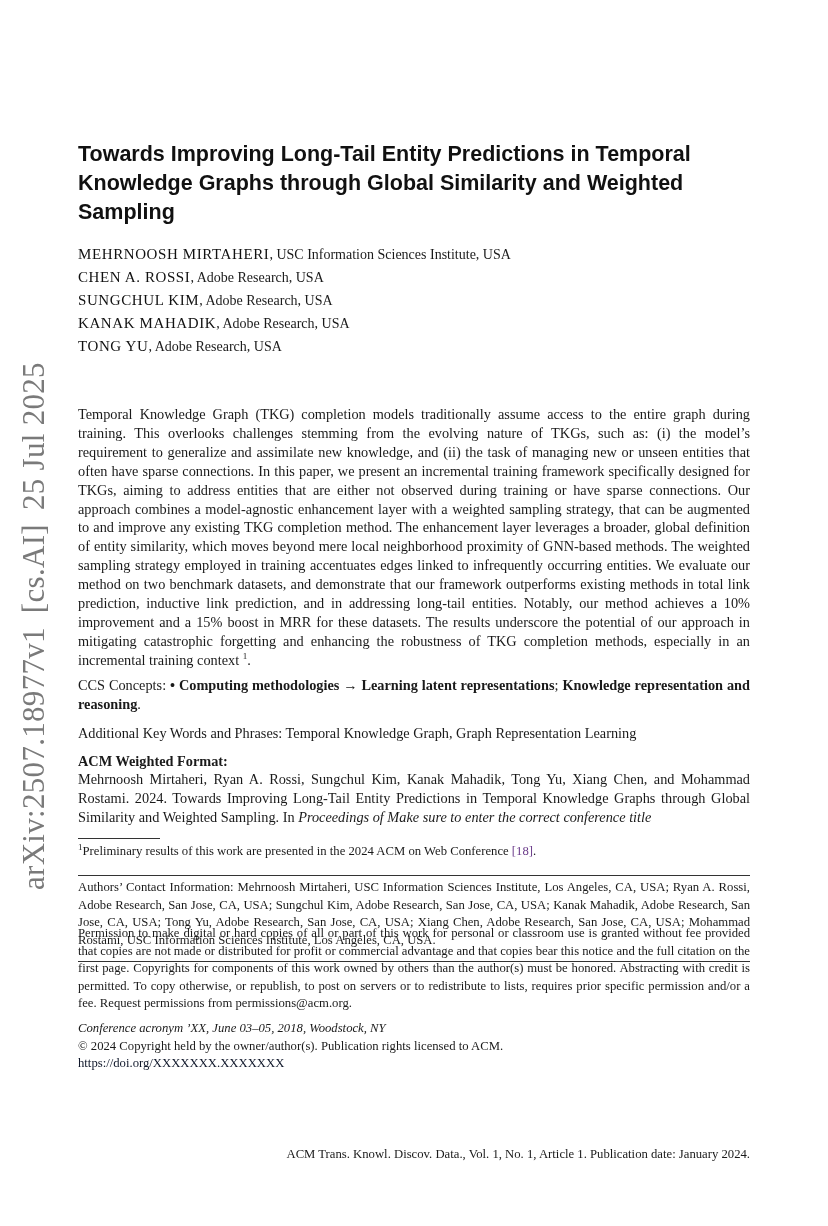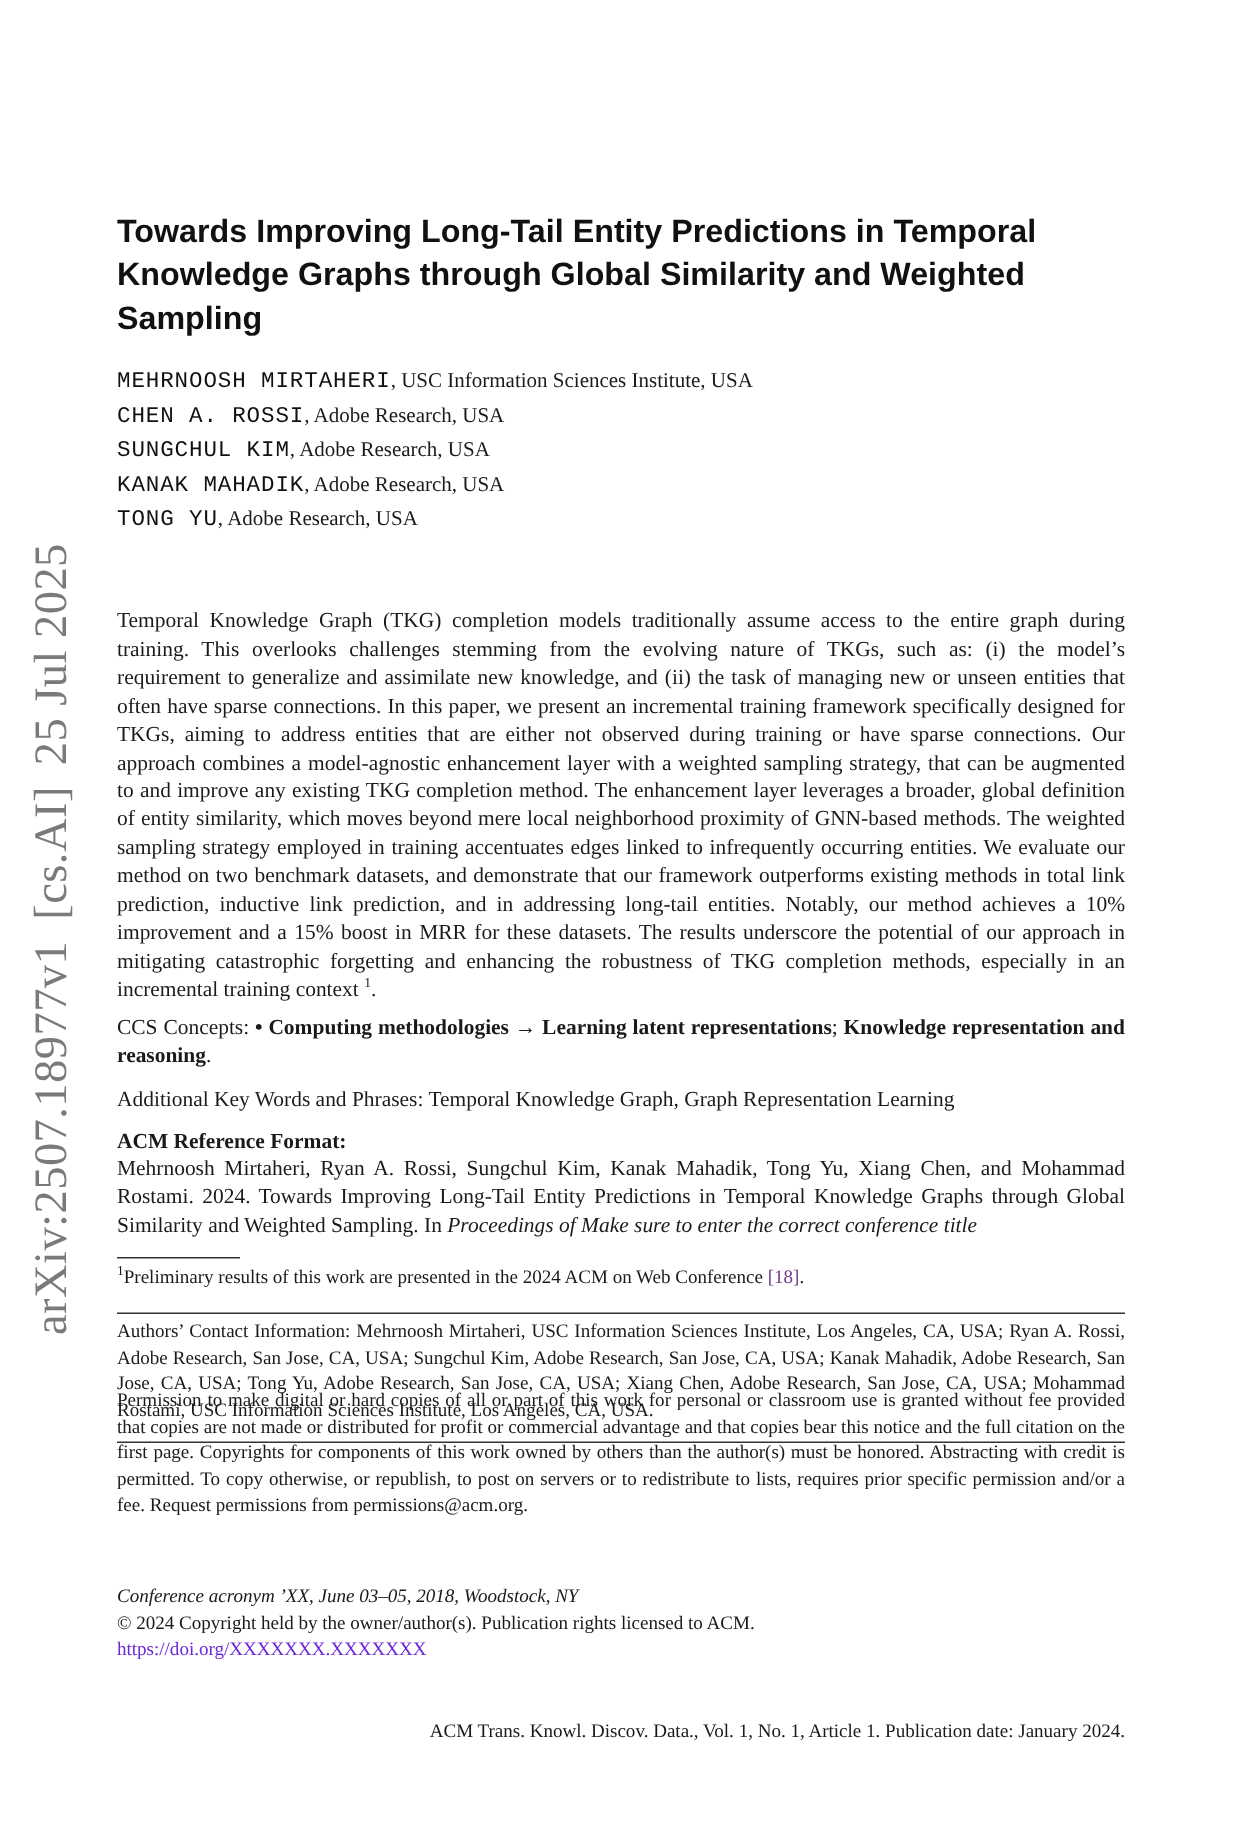--- a/index.html
+++ b/index.html
@@ -16,21 +16,21 @@
   .arxiv-stamp span { margin-right: 14px; }
   .page { position: absolute; left: 78px; top: 0; width: 672px; }
   .title {
     position: absolute; top: 140px; left: 0; width: 680px;
     font-family: "Liberation Sans", "DejaVu Sans", sans-serif;
     font-weight: bold; font-size: 21.5px; line-height: 29px; color: #111;
   }
   .authors { position: absolute; top: 243px; left: 0; }
   .author-line { font-size: 15px; line-height: 22px; white-space: nowrap; }
   .author-name {
-    font-family: Liberation Mono, monospace;
+    font-family: Liberation Serif, serif;
     font-size: 15px; letter-spacing: 0.6px; color: #111;
   }
   .author-aff { font-size: 14px; }
   .abstract {
     position: absolute; top: 405px; left: 0; width: 672px;
     font-size: 14.3px; line-height: 18.9px; text-align: justify;
   }
   .sup { font-size: 9px; vertical-align: super; line-height: 0; }
   .ccs {
     position: absolute; top: 676px; left: 0; width: 672px;
@@ -65,24 +65,24 @@
     position: absolute; top: 879px; left: 0; width: 672px;
     font-size: 12.7px; line-height: 17.5px; text-align: justify;
   }
   .perm-rule {
     position: absolute; top: 961px; left: 0; width: 672px; height: 1px; background: #333;
   }
   .permission {
     position: absolute; top: 925px; left: 0; width: 672px;
     font-size: 12.7px; line-height: 17.5px; text-align: justify;
   }
-  .meta { position: absolute; top: 1056px; left: 0; font-size: 12.7px; line-height: 17.5px; }
+  .meta { position: absolute; top: 1020px; left: 0; font-size: 12.7px; line-height: 17.5px; }
   .meta div { white-space: nowrap; }
   .meta .conf { font-style: italic; }
-  .meta .doi { color: #6d28d9; }
+  .meta .doi { color: #0f172a; }
   .running-footer {
     position: absolute; top: 1146px; right: 0; width: 672px; text-align: right;
     font-size: 12.7px; line-height: 17px; white-space: nowrap;
   }
 </style>
 </head>
 <body>
 
 <div class="arxiv-stamp">
   <span>arXiv:2507.18977v1</span><span>[cs.AI]</span><span>25 Jul 2025</span>
@@ -103,21 +103,21 @@
   <p class="abstract" style="margin:0;">
     <span>Temporal Knowledge Graph (TKG) completion models traditionally assume access to the entire graph during training. This overlooks challenges stemming from the evolving nature of TKGs, such as: (i) the model’s requirement to generalize and assimilate new knowledge, and (ii) the task of managing new or unseen entities that often have sparse connections. In this paper, we present an incremental training framework specifically designed for TKGs, aiming to address entities that are either not observed during training or have sparse connections. Our approach combines a model-agnostic enhancement layer with a weighted sampling strategy, that can be augmented to and improve any existing TKG completion method. The enhancement layer leverages a broader, global definition of entity similarity, which moves beyond mere local neighborhood proximity of GNN-based methods. The weighted sampling strategy employed in training accentuates edges linked to infrequently occurring entities. We evaluate our method on two benchmark datasets, and demonstrate that our framework outperforms existing methods in total link prediction, inductive link prediction, and in addressing long-tail entities. Notably, our method achieves a 10% improvement and a 15% boost in MRR for these datasets. The results underscore the potential of our approach in mitigating catastrophic forgetting and enhancing the robustness of TKG completion methods, especially in an incremental training context </span><span class="sup">1</span><span>.</span>
   </p>
 
   <p class="ccs" style="margin:0;">
     <span>CCS Concepts: </span><b>• </b><b>Computing methodologies → Learning latent representations</b><span>; </span><b>Knowledge representation and reasoning</b><span>.</span>
   </p>
 
   <p class="keywords" style="margin:0;">Additional Key Words and Phrases: Temporal Knowledge Graph, Graph Representation Learning</p>
 
-  <div class="ref-heading">ACM Reference Format:</div>
+  <div class="ref-heading">ACM Weighted Format:</div>
   <p class="ref-body" style="margin:0;">
     <span>Mehrnoosh Mirtaheri, Ryan A. Rossi, Sungchul Kim, Kanak Mahadik, Tong Yu, Xiang Chen, and Mohammad Rostami. 2024. Towards Improving Long-Tail Entity Predictions in Temporal Knowledge Graphs through Global Similarity and Weighted Sampling. In </span><i>Proceedings of Make sure to enter the correct conference title</i>
   </p>
 
   <div class="footnote-rule"></div>
   <p class="footnote" style="margin:0;">
     <span class="sup">1</span><span>Preliminary results of this work are presented in the 2024 ACM on Web Conference </span><span class="cite">[18]</span><span>.</span>
   </p>
 
   <div class="contact-rule"></div>

